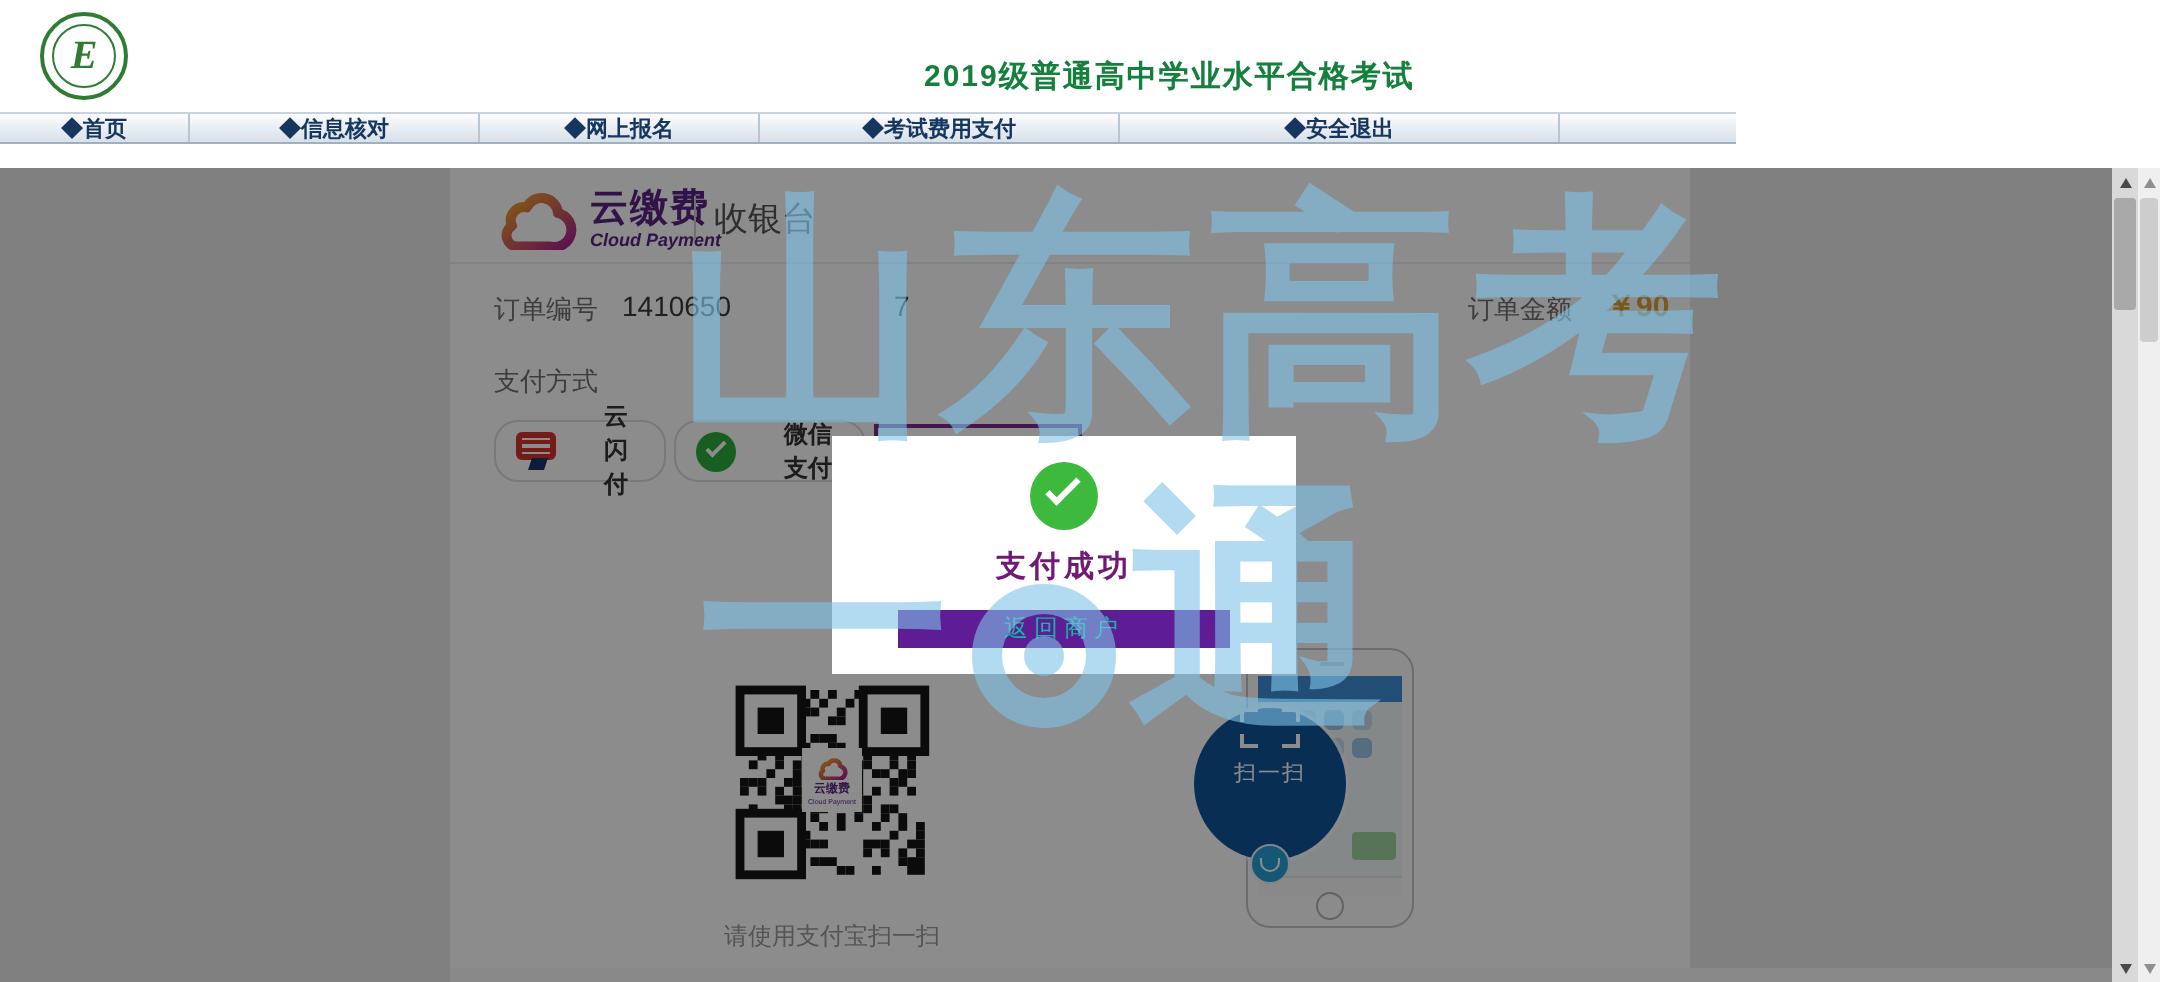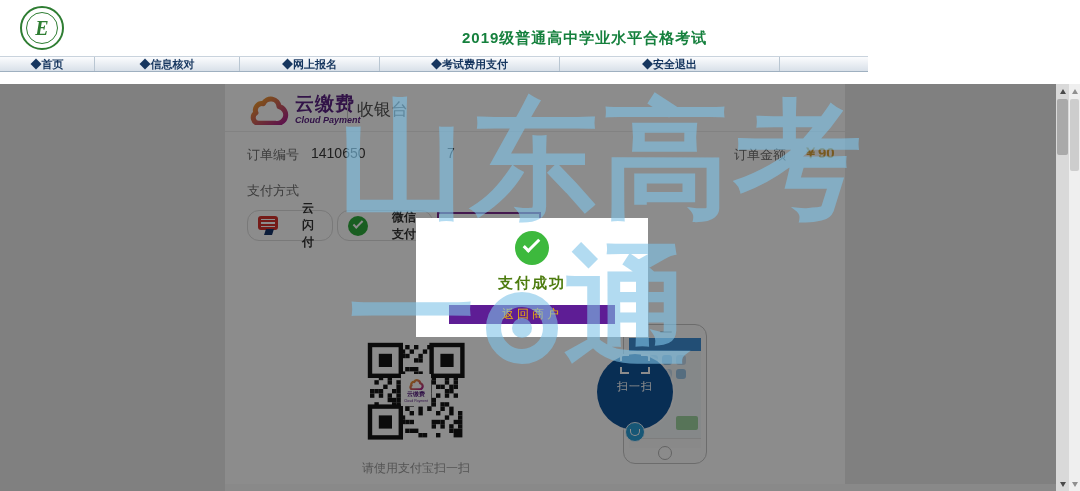--- a/index.html
+++ b/index.html
@@ -106,22 +106,22 @@
 
   
   .dim-overlay { position:absolute; left:0; top:84px; width:1056px; height:407px; background:rgba(0,0,0,0.45); z-index:50; }
 
   
   .modal { position:absolute; left:416px; top:218px; width:232px; height:119px; background:#fff; z-index:60;
           display:flex; flex-direction:column; align-items:center; }
   .success-circle { margin-top:13px; width:34px; height:34px; border-radius:50%; background:#3db93d; position:relative; }
   .success-circle i { position:absolute; left:8px; top:9px; width:17px; height:8px;
           border-left:3px solid #fff; border-bottom:3px solid #fff; transform:rotate(-45deg); }
-  .modal-status { margin-top:9px; font-size:15px; font-weight:bold; color:#4d7c0f; letter-spacing:2px; }
-  .modal-btn { margin-top:12px; width:166px; height:19px; background:#5e1d95; border:none; color:#eab308;
+  .modal-status { margin-top:9px; font-size:15px; font-weight:bold; color:#701a75; letter-spacing:2px; }
+  .modal-btn { margin-top:12px; width:166px; height:19px; background:#5e1d95; border:none; color:#14b8a6;
           font-size:12px; letter-spacing:3px; cursor:pointer; font-family:"Liberation Sans",sans-serif; }
 
   
   .watermark { position:absolute; left:0; top:0; width:920px; height:491px; z-index:70; pointer-events:none;
           color:rgba(127,195,232,0.6); font-weight:bold; }
   .wm-line1 { position:absolute; left:338px; top:96px; font-size:128px; letter-spacing:4px; line-height:1; }
   .wm-line2 { position:absolute; left:348px; top:250px; display:flex; align-items:center; }
   .wm-dash { font-size:128px; line-height:1; }
   .wm-ring { width:72px; height:72px; margin:28px 6px 0 10px; border:15px solid rgba(127,195,232,0.6);
           border-radius:50%; display:flex; align-items:center; justify-content:center; }

